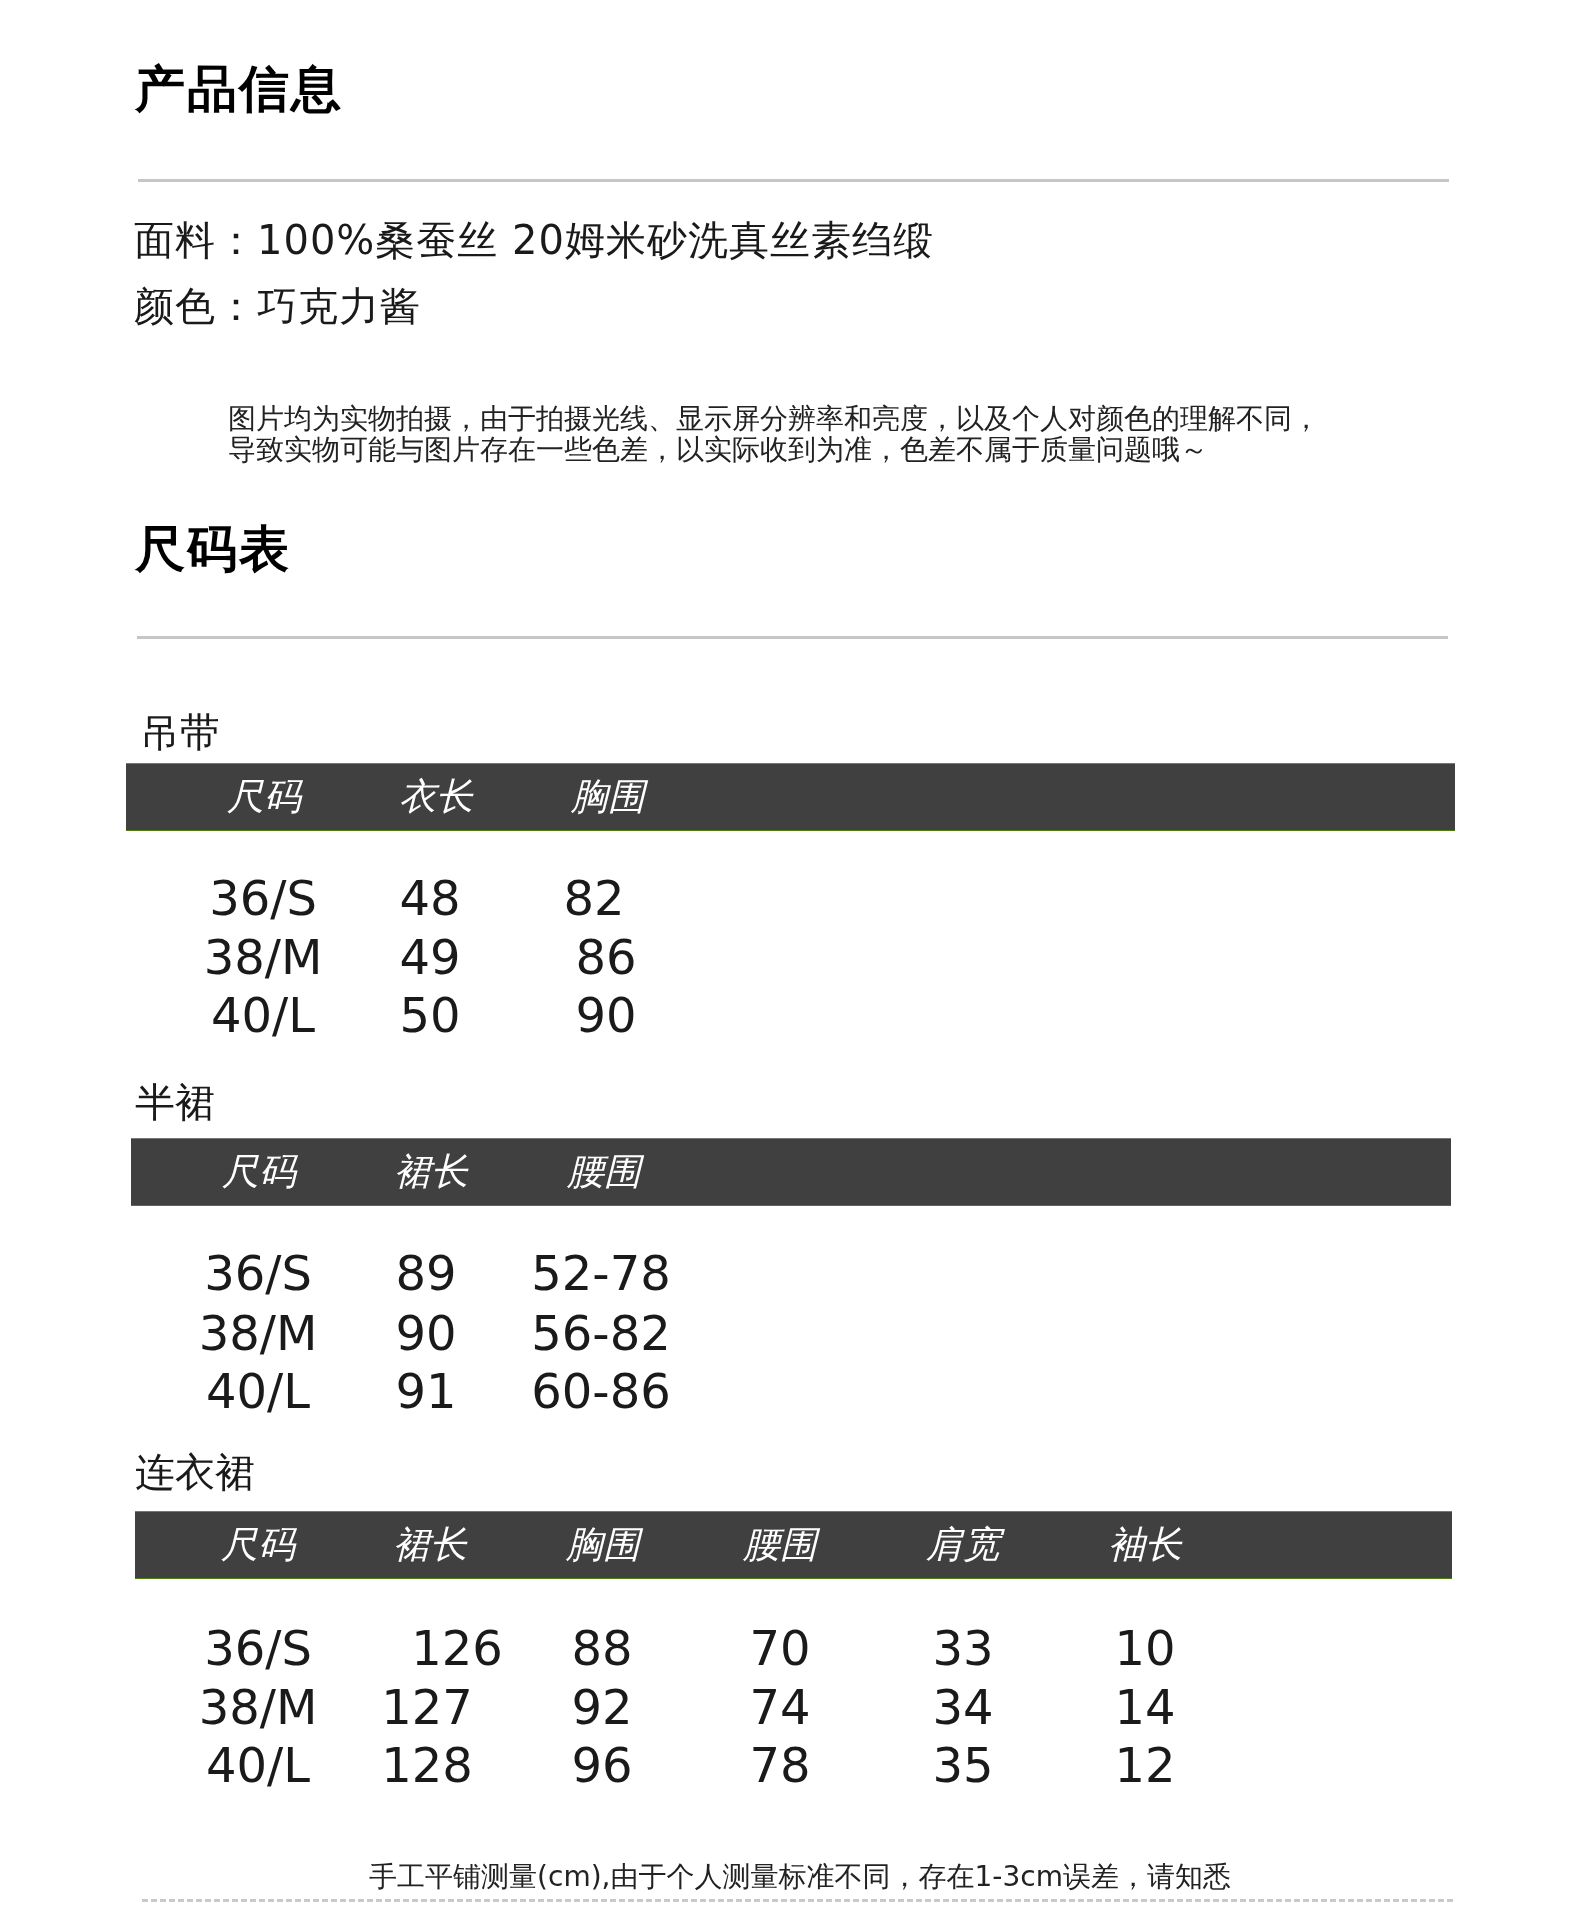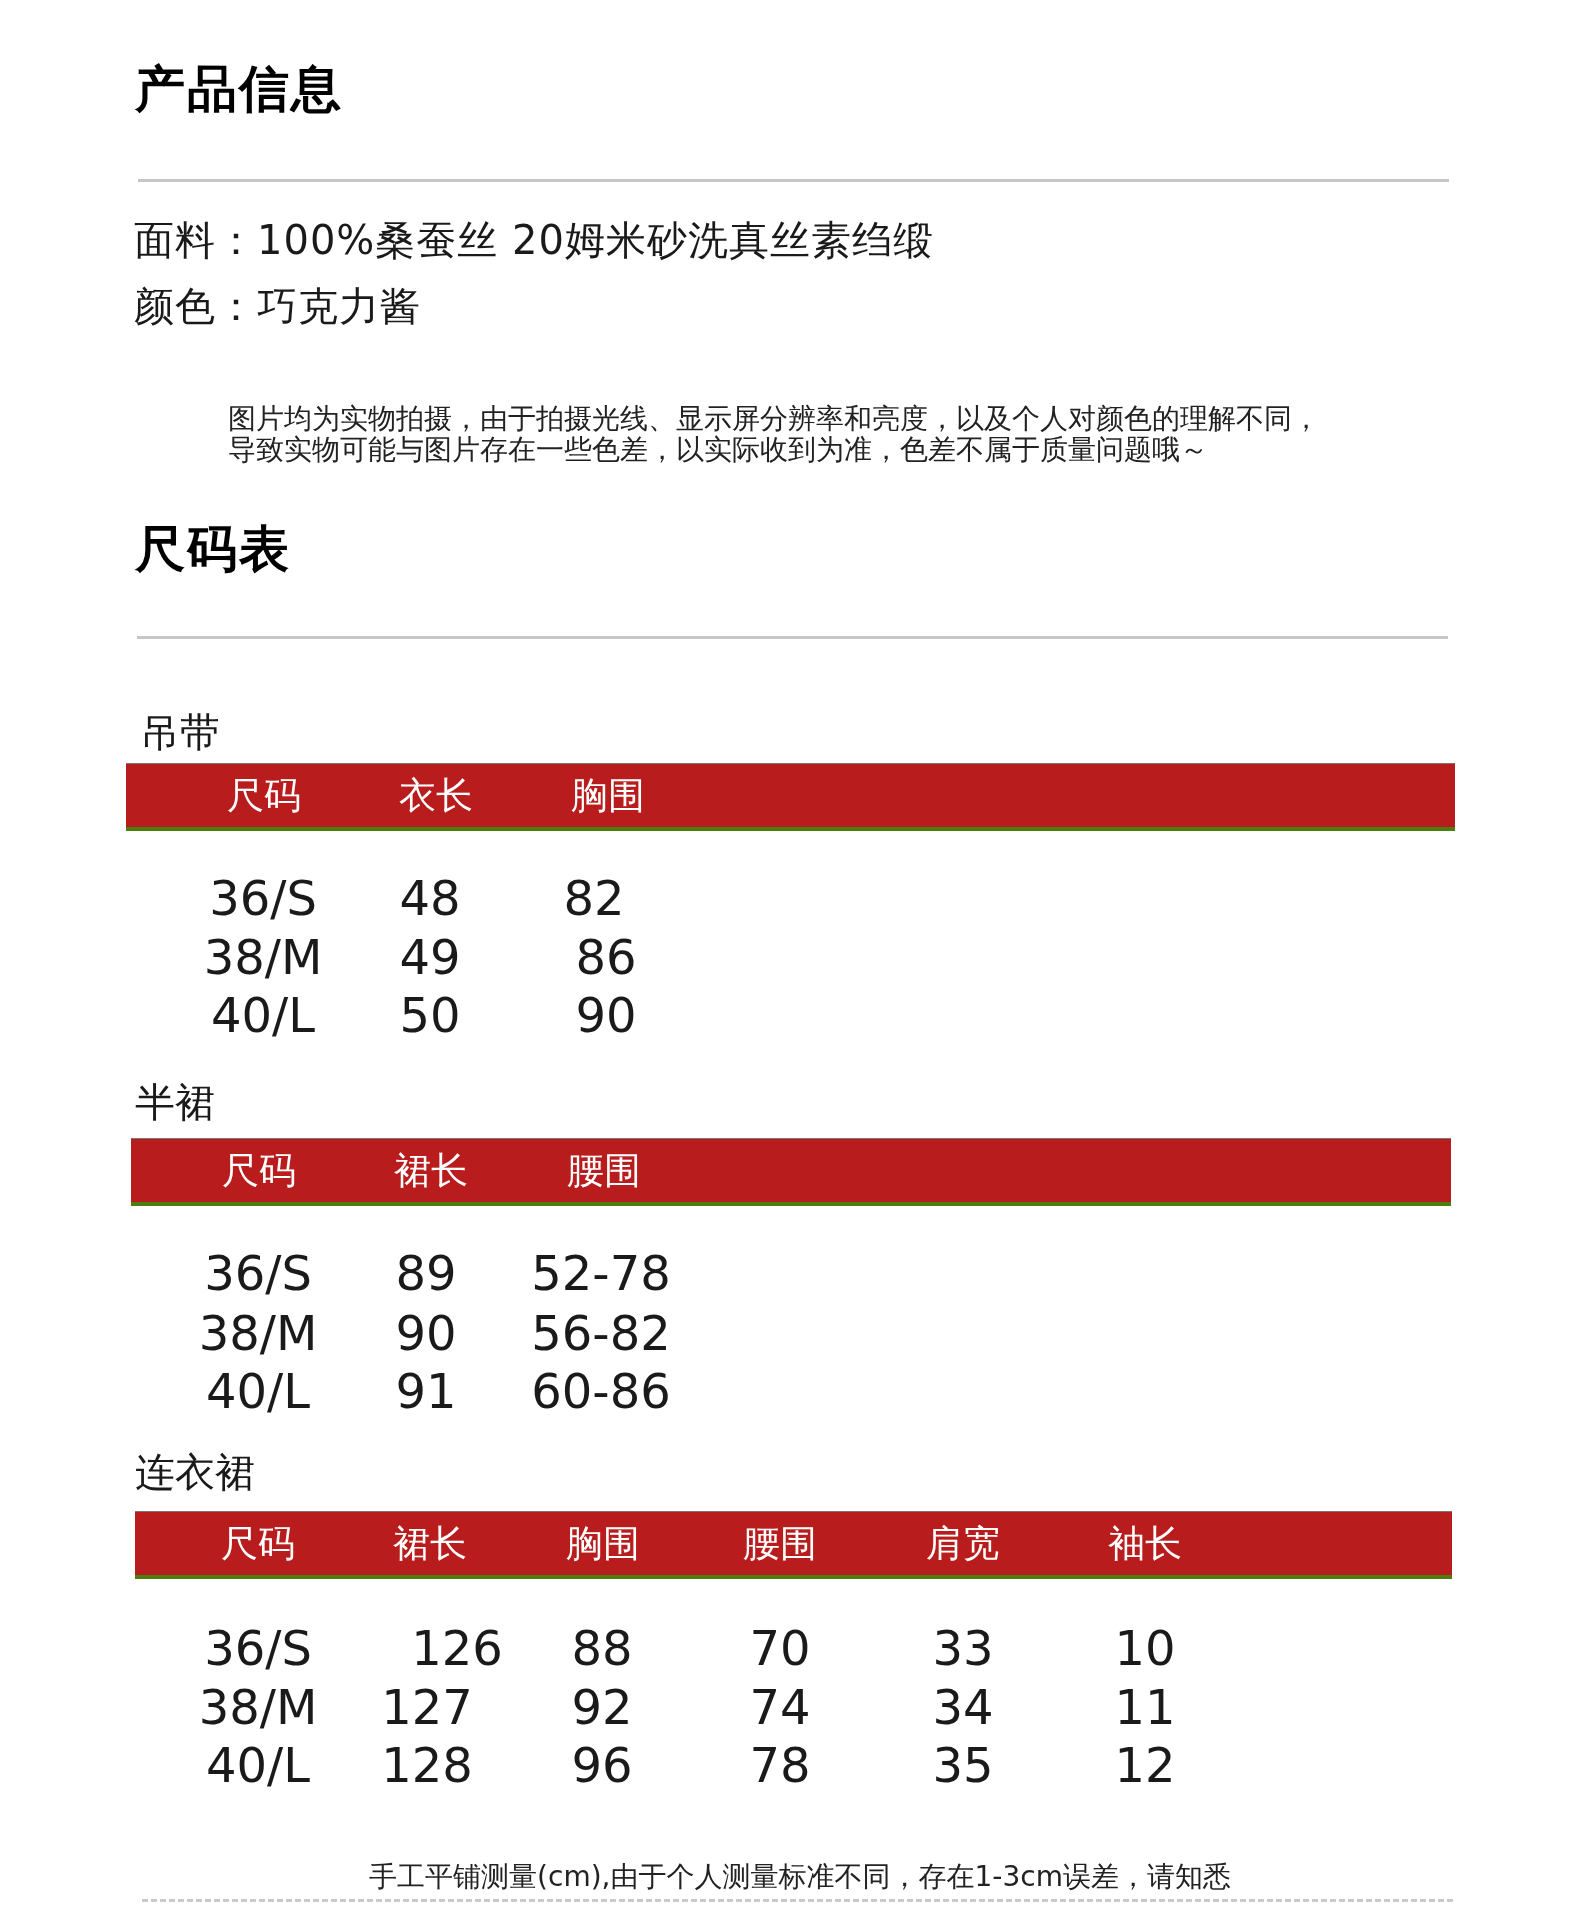--- a/index.html
+++ b/index.html
@@ -9,21 +9,21 @@
   }
   .abs { position: absolute; }
   .title {
     font-size: 50px; font-weight: bold; line-height: 1; letter-spacing: 2px; color: #000;
     white-space: nowrap;
   }
   .divider { height: 3px; background: #c6c6c6; }
   .info-line { font-size: 40px; line-height: 1; white-space: nowrap; color: #1a1a1a; letter-spacing: 1px; }
   .note { font-size: 28px; line-height: 31px; white-space: nowrap; color: #222; }
   .section-label { font-size: 40px; line-height: 1; white-space: nowrap; color: #1a1a1a; }
-  .bar { background: #b91c1c; border-top: 1px solid #777; border-bottom: 4px solid #4d7c0f; box-sizing: border-box; }
+  .bar { background: #404040; border-top: 1px solid #777; border-bottom: 1px solid #4d7c0f; box-sizing: border-box; font-style: italic; }
   .hcell {
     position: absolute; top: 0; height: 100%; display: flex; align-items: center; justify-content: center;
     color: #fff; font-size: 37px; white-space: nowrap; transform: translateX(-50%);
   }
   .cell {
     position: absolute; font-size: 48px; line-height: 1; white-space: nowrap; color: #1a1a1a;
     transform: translate(-50%, -50%);
   }
   .footnote { font-size: 28px; line-height: 1; white-space: nowrap; color: #222; transform: translate(-50%, -50%); }
   .dashed { border-top: 3px dashed #c9c9c9; height: 0; }
@@ -94,21 +94,21 @@
   <div class="cell" style="left:602px; top:1648px;">88</div>
   <div class="cell" style="left:780px; top:1648px;">70</div>
   <div class="cell" style="left:963px; top:1648px;">33</div>
   <div class="cell" style="left:1145px; top:1648px;">10</div>
 
   <div class="cell" style="left:258px; top:1707px;">38/M</div>
   <div class="cell" style="left:427px; top:1707px;">127</div>
   <div class="cell" style="left:602px; top:1707px;">92</div>
   <div class="cell" style="left:780px; top:1707px;">74</div>
   <div class="cell" style="left:963px; top:1707px;">34</div>
-  <div class="cell" style="left:1145px; top:1707px;">11</div>
+  <div class="cell" style="left:1145px; top:1707px;">14</div>
 
   <div class="cell" style="left:258px; top:1765px;">40/L</div>
   <div class="cell" style="left:427px; top:1765px;">128</div>
   <div class="cell" style="left:602px; top:1765px;">96</div>
   <div class="cell" style="left:780px; top:1765px;">78</div>
   <div class="cell" style="left:963px; top:1765px;">35</div>
   <div class="cell" style="left:1145px; top:1765px;">12</div>
 </div>
 
 <div class="abs footnote" style="left:800px; top:1856px;margin-top:21px;">手工平铺测量(cm),由于个人测量标准不同，存在1-3cm误差，请知悉</div>

